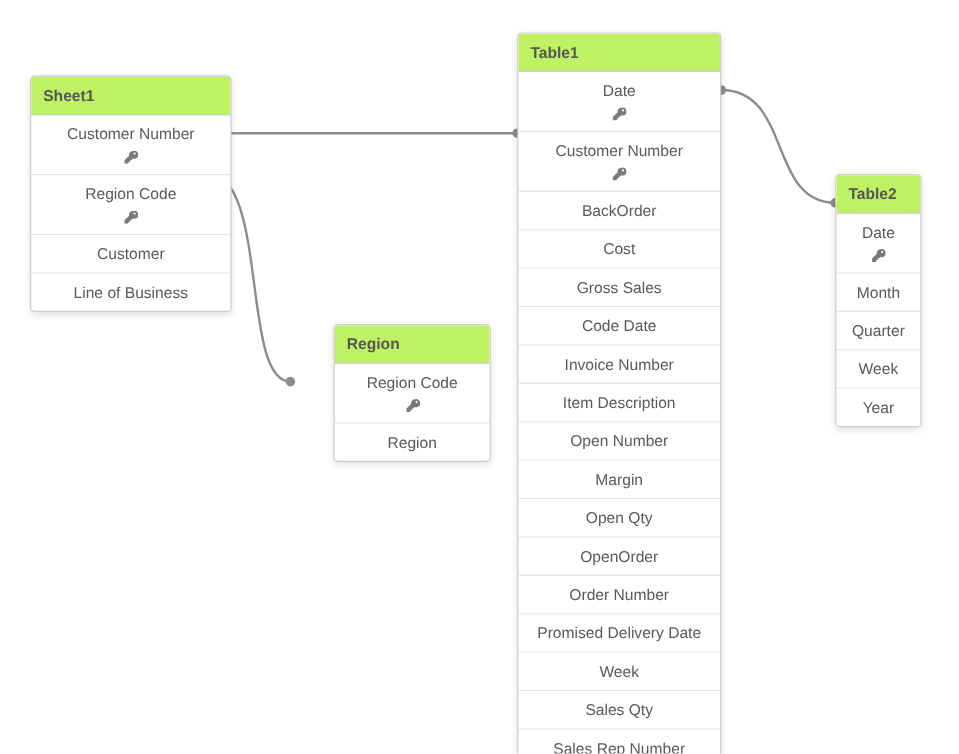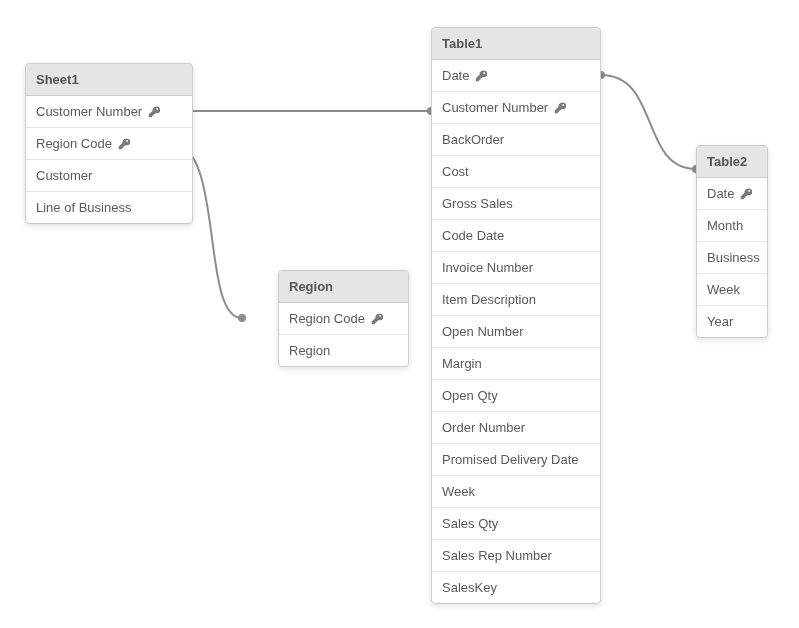--- a/index.html
+++ b/index.html
@@ -21,35 +21,36 @@
   }
   .table {
     position: absolute;
     background: #fff;
     border: 1px solid #cccccc;
     border-radius: 4px;
     box-shadow: 0 2px 6px rgba(0,0,0,0.12);
     overflow: hidden;
   }
   .table-header {
-    background: #e5e5e5;
+    background: #bef264;
     border-bottom: 1px solid #cccccc;
     font-weight: 600;
     color: #565656;
     padding: 8px 10px;
     white-space: nowrap;
   }
   .field {
     border-bottom: 1px solid #e6e6e6;
     padding: 8px 10px;
     display: flex;
     align-items: center;
     gap: 6px;
     white-space: nowrap;
     color: #595959;
+    flex-direction: column;
   }
   .field:last-child { border-bottom: none; }
   .key-icon {
     display: inline-block;
     width: 12px; height: 12px;
     flex: 0 0 12px;
   }
   .key-icon svg { display: block; }
   .dot {
     position: absolute;
@@ -169,20 +170,23 @@
       <div class="field">
         <span>Open Number</span>
       </div>
       <div class="field">
         <span>Margin</span>
       </div>
       <div class="field">
         <span>Open Qty</span>
       </div>
       <div class="field">
+        <span>OpenOrder</span>
+      </div>
+      <div class="field">
         <span>Order Number</span>
       </div>
       <div class="field">
         <span>Promised Delivery Date</span>
       </div>
       <div class="field">
         <span>Week</span>
       </div>
       <div class="field">
         <span>Sales Qty</span>
@@ -206,21 +210,21 @@
         <span class="key-icon">
           <svg viewBox="0 0 16 16" width="12" height="12" fill="#7a7a7a">
             <path d="M10.5 1a4.5 4.5 0 0 0-4.44 5.27L1 11.3V15h3.7l.85-.85V13h1.15l.85-.85V11h1.18l1.54-1.54A4.5 4.5 0 1 0 10.5 1zm1.7 4.2a1.2 1.2 0 1 1 0-2.4 1.2 1.2 0 0 1 0 2.4z"></path>
           </svg>
         </span>
       </div>
       <div class="field">
         <span>Month</span>
       </div>
       <div class="field">
-        <span>Business</span>
+        <span>Quarter</span>
       </div>
       <div class="field">
         <span>Week</span>
       </div>
       <div class="field">
         <span>Year</span>
       </div>
     </div>
 </div>
 

